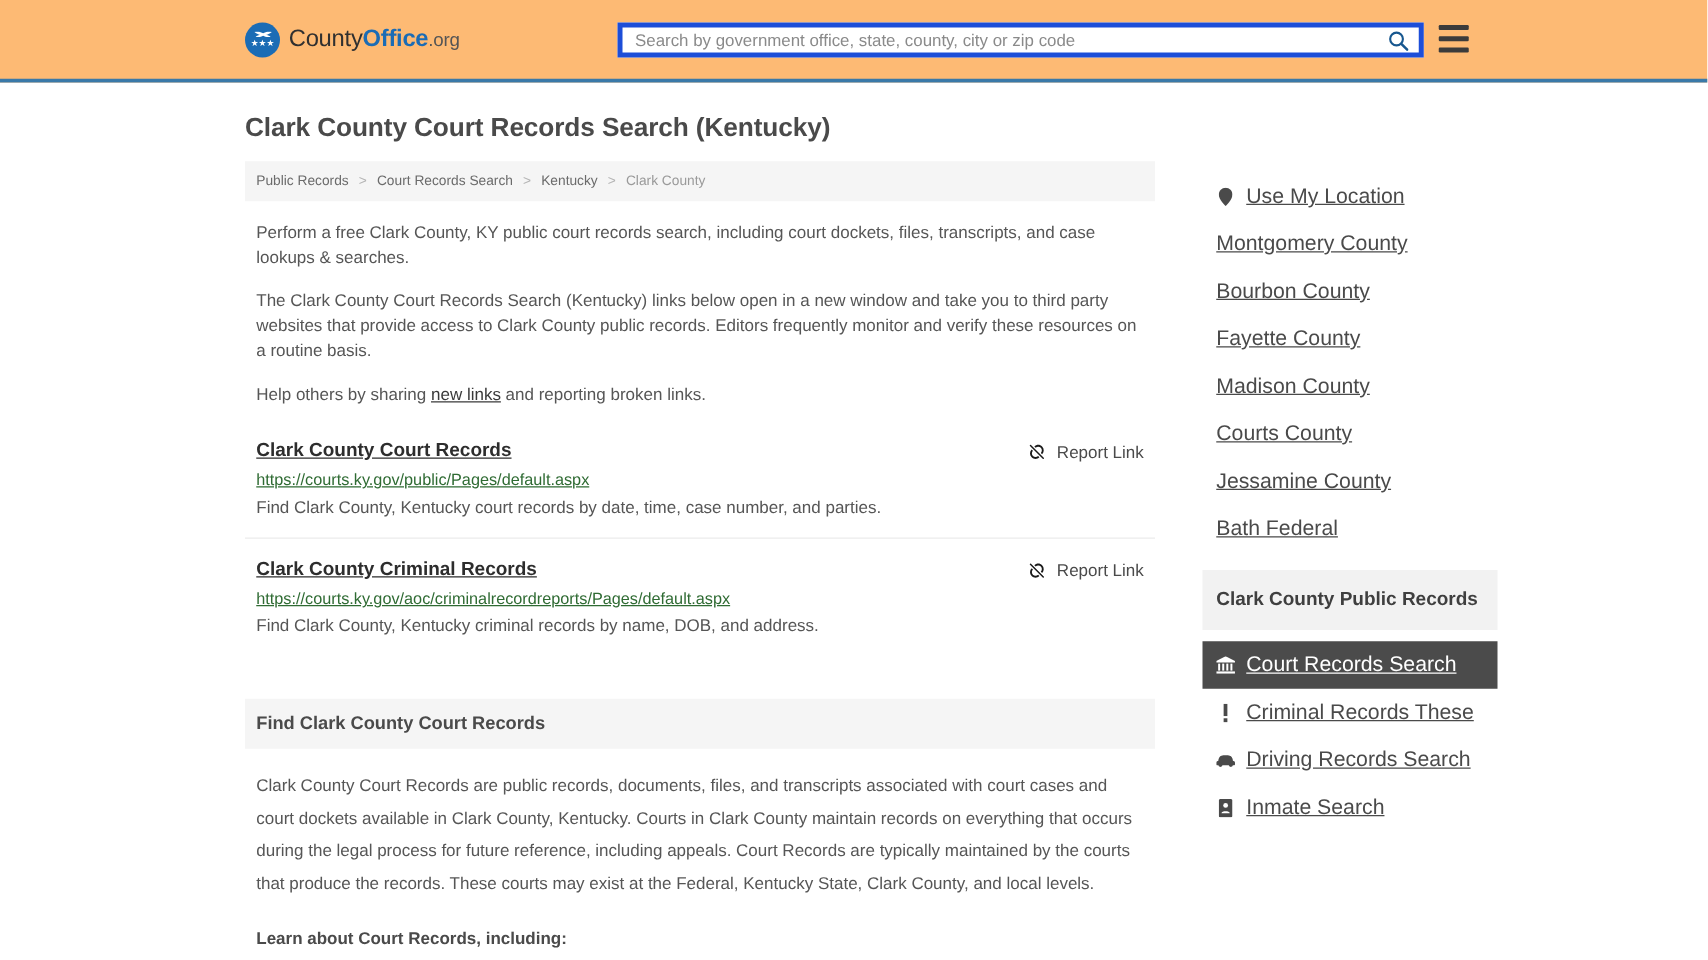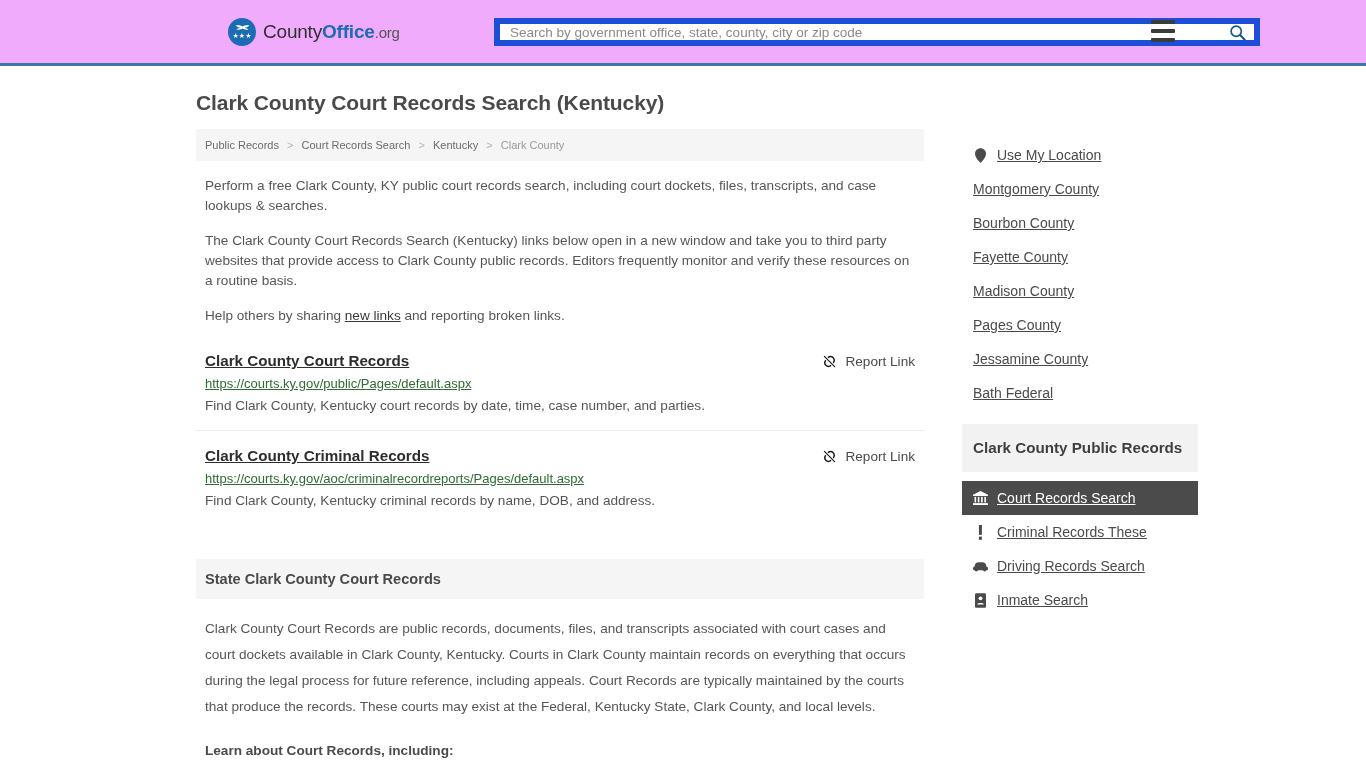--- a/index.html
+++ b/index.html
@@ -8,25 +8,24 @@
     width: 1366px; height: 768px;
     overflow: hidden;
     background: #ffffff;
     font-family: "Liberation Sans", sans-serif;
     color: #555555;
   }
 
   
   .site-header {
     height: 66px;
-    background: #f0abfc;
+    background: #fdba74;
     border-bottom: 3px solid #3a79a8;
     display: flex;
     position: relative;
-    padding-left: 32px;
   }
   .brand {
     display: flex;
     align-items: center;
     margin-left: 196px;
     gap: 7px;
     text-decoration: none;
   }
   .brand-mark {
     width: 28px; height: 28px;
@@ -53,26 +52,26 @@
     white-space: nowrap;
   }
   .brand-text .b-strong { font-weight: bold; color: #1b6cb5; }
   .brand-text .b-light  { color: #303030; font-weight: normal; }
   .brand-text .b-tld    { font-size: 15px; color: #555; }
 
   .search-wrap {
     position: absolute;
     left: 494px;
     top: 18px;
-    width: 766px;
+    width: 645px;
     height: 28px;
     display: flex;
     align-items: center;
     background: #ffffff;
-    border: 6px solid #1d4ed8;
+    border: 4px solid #1d4ed8;
     gap: 43px;
   }
   .search-input {
     flex: 1;
     border: none;
     outline: none;
     height: 26px;
     padding: 0 10px;
     font-size: 13.5px;
     font-family: "Liberation Sans", sans-serif;
@@ -212,21 +211,21 @@
     padding: 13px 11px;
     font-size: 15.2px;
     font-weight: bold;
     color: #3f3f3f;
     line-height: 22px;
   }
   .side-list { list-style: none; margin: 0; padding: 0; }
   .side-list li {
     display: flex; align-items: center; gap: 9px;
     padding: 9px 11px;
-    font-size: 14px;
+    font-size: 17px;
   }
   .side-list li a {
     color: #4a4a4a;
     text-decoration: underline;
     cursor: pointer;
   }
   .side-list li.active { background: #4b4b4b; }
   .side-list li.active a { color: #ffffff; }
   .side-icon {
     width: 15px; height: 15px;
@@ -320,21 +319,21 @@
               </svg>
               <span>Report Link</span>
             </div>
           </div>
           <a class="result-url" href="#">https://courts.ky.gov/aoc/criminalrecordreports/Pages/default.aspx</a>
           <span class="result-desc">Find Clark County, Kentucky criminal records by name, DOB, and address.</span>
         </div>
 
       </div>
 
-      <div class="section-head">State Clark County Court Records</div>
+      <div class="section-head">Find Clark County Court Records</div>
       <div class="section-body">
         <p>Clark County Court Records are public records, documents, files, and transcripts associated with court cases and court dockets available in Clark County, Kentucky. Courts in Clark County maintain records on everything that occurs during the legal process for future reference, including appeals. Court Records are typically maintained by the courts that produce the records. These courts may exist at the Federal, Kentucky State, Clark County, and local levels.</p>
         <p class="lead-bold">Learn about Court Records, including:</p>
         <ul>
           <li>Where to get free Clark County Court Records online</li>
 
         </ul>
       </div>
     </div>
 
@@ -356,21 +355,21 @@
           <li>
               <a href="#">Bourbon County</a>
             </li>
           <li>
               <a href="#">Fayette County</a>
             </li>
           <li>
               <a href="#">Madison County</a>
             </li>
           <li>
-              <a href="#">Pages County</a>
+              <a href="#">Courts County</a>
             </li>
           <li>
               <a href="#">Jessamine County</a>
             </li>
           <li>
               <a href="#">Bath Federal</a>
             </li>
         </ul>
       </div>
 

